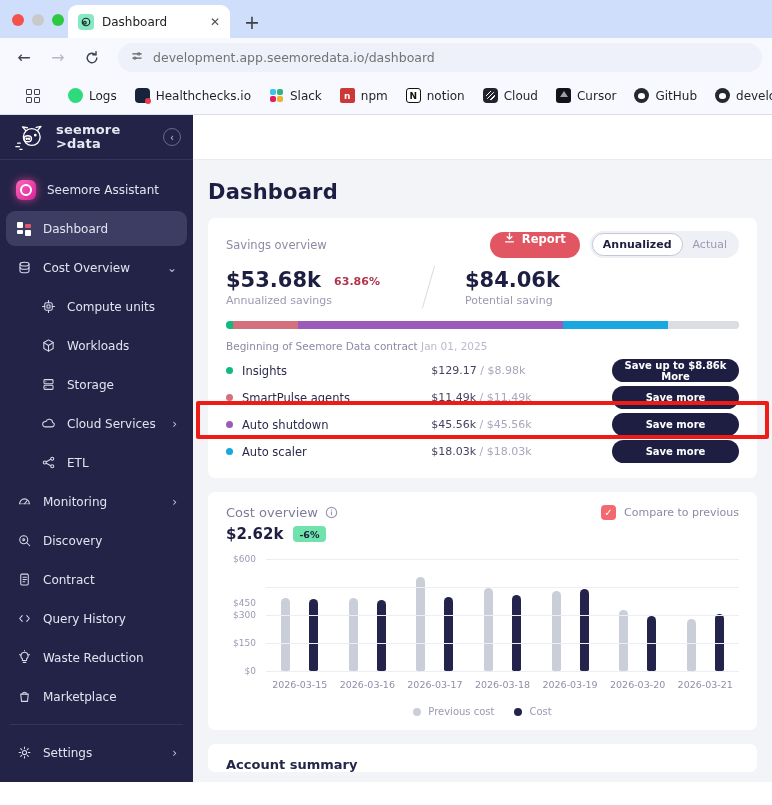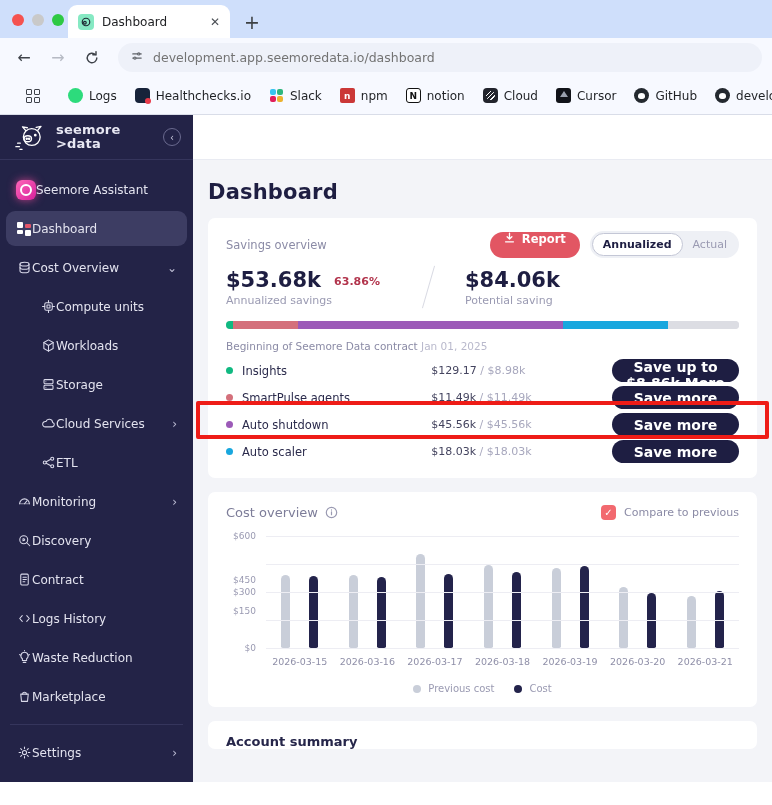--- a/index.html
+++ b/index.html
@@ -45,21 +45,21 @@
   .apps-grid { display:grid; grid-template-columns:6px 6px; grid-gap:2px; margin:0 2px; cursor:pointer; }
   .apps-grid i { width:6px; height:6px; border:1.5px solid #3f434a; border-radius:1px; display:block; }
 
   
   .app { display:flex; height:667px; }
   .sidebar { width:193px; background:#232347; color:#e7e7f2; flex-shrink:0; display:flex; flex-direction:column; }
   .side-head { height:53px; display:flex; align-items:center; padding:0 12px; gap:8px; border-bottom:1px solid #35355c; }
   .logo-txt { font-size:13px; font-weight:bold; line-height:1.1; letter-spacing:.2px; }
   .collapse-btn { margin-left:auto; width:18px; height:18px; border:1px solid #6a6a8f; border-radius:50%; font-size:10px; display:flex; align-items:center; justify-content:center; color:#c9c9dd; cursor:pointer; }
   .nav { padding:10px 6px; display:flex; flex-direction:column; }
-  .nav-item { display:flex; align-items:center; padding:0 10px; height:35px; border-radius:9px; font-size:12px; color:#e3e3ef; cursor:pointer; margin:2px 0; }
+  .nav-item { display:flex; align-items:center; gap:11px; padding:0 10px; height:35px; border-radius:9px; font-size:12px; color:#e3e3ef; cursor:pointer; margin:2px 0; }
   .nav-item.sub { padding-left:34px; }
   .nav-item.active { background:#3d3d63; }
   .nav-item .ni { width:16px; display:flex; justify-content:center; color:#d9d9ea; flex-shrink:0; }
   .chev { margin-left:auto; font-size:12px; color:#bdbdd4; }
   .nav-div { height:1px; background:#35355c; margin:8px 4px; }
   .ai-ic { width:20px; height:20px; border-radius:6px; background:linear-gradient(135deg,#ff66b8,#d6219c); box-shadow:0 0 9px rgba(236,72,153,.75); display:flex; align-items:center; justify-content:center; }
   .ai-ic::after { content:""; width:8px; height:8px; border:2px solid #fff; border-radius:50%; }
   .dash-ic { display:grid; grid-template-columns:6px 6px; grid-gap:2px; }
   .dash-ic i { width:6px; height:6px; background:#fff; border-radius:1px; display:block; }
   .dash-ic i.red { background:#e4566a; height:4px; align-self:end; }
@@ -87,21 +87,21 @@
   .sv-slash { width:1px; height:44px; background:#d9dae3; transform:rotate(16deg); margin:0 36px 0 48px; }
   .progress { display:flex; height:8px; border-radius:4px; overflow:hidden; margin-top:12px; background:#dcdde3; }
   .contract { font-size:10.5px; color:#8b8ba6; margin-top:11px; }
   .contract .date { color:#b9b9cc; }
   .sv-rows { margin-top:5px; }
   .sv-row { display:grid; grid-template-columns:40% 1fr auto; align-items:center; height:27px; }
   .sv-name { display:flex; align-items:center; gap:9px; font-size:11.5px; color:#2b2b4c; }
   .dot { width:7px; height:7px; border-radius:50%; flex-shrink:0; }
   .sv-amt { font-size:11px; color:#44445f; }
   .sv-amt .tot { color:#a7a7bd; }
-  .save-btn { width:127px; height:23px; background:#1e1e42; color:#fff; border:none; border-radius:12px; font-size:14px; font-weight:bold; cursor:pointer; font-family:inherit; }
+  .save-btn { width:127px; height:23px; background:#1e1e42; color:#fff; border:none; border-radius:12px; font-size:10px; font-weight:bold; cursor:pointer; font-family:inherit; }
 
   
   .co-head { display:flex; align-items:center; }
   .co-title { font-size:13px; color:#7d7d99; display:flex; align-items:center; gap:7px; }
   .co-right { margin-left:auto; display:flex; align-items:center; gap:8px; }
   .cbx { width:15px; height:15px; border-radius:4px; display:flex; align-items:center; justify-content:center; color:#fff; font-size:10px; cursor:pointer; }
   .co-compare { font-size:11px; color:#8b8ba6; }
   .co-valrow { display:flex; align-items:center; margin-top:5px; }
   .co-value { font-size:15px; font-weight:bold; color:#1e1e42; }
   .co-delta { margin-left:10px; font-size:9.5px; font-weight:bold; color:#1e1e42; padding:2.5px 6px; border-radius:4px; }
@@ -348,21 +348,21 @@
               </svg>
             </span>
             <span>Contract</span>
           </div>
           <div class="nav-item">
             <span class="ni">
               <svg viewBox="0 0 20 20" width="15" height="15" fill="none" stroke="currentColor" stroke-width="1.4" stroke-linecap="round" stroke-linejoin="round">
                 <path d="M7 6.2L3.6 10 7 13.8M13 6.2l3.4 3.8L13 13.8"></path>
               </svg>
             </span>
-            <span>Logs History</span>
+            <span>Query History</span>
           </div>
           <div class="nav-item">
             <span class="ni">
               <svg viewBox="0 0 20 20" width="15" height="15" fill="none" stroke="currentColor" stroke-width="1.4" stroke-linecap="round" stroke-linejoin="round">
                 <path d="M10 3a4.8 4.8 0 0 1 2.8 8.7V14H7.2v-2.3A4.8 4.8 0 0 1 10 3z"></path>
                 <path d="M8.3 16.5h3.4"></path>
                 <path d="M3.5 6l1 .8M16.5 6l-1 .8M10 .8v.2"></path>
               </svg>
             </span>
             <span>Waste Reduction</span>
@@ -481,28 +481,32 @@
               <svg viewBox="0 0 14 14" width="13" height="13" fill="none" stroke="#9a9ab2" stroke-width="1.3">
                   <circle cx="7" cy="7" r="5.6"></circle>
                   <path d="M7 6.2v3.2M7 4.2v.2" stroke-linecap="round"></path>
                 </svg>
             </span>
             <div class="co-right">
               <span class="cbx" id="compare-cbx" style="background: rgb(242, 105, 111);">✓</span>
               <span class="co-compare">Compare to previous</span>
             </div>
           </div>
+          <div class="co-valrow">
+            <span class="co-value">$2.62k</span>
+            <span class="co-delta" id="cost-delta" style="background: rgb(111, 227, 171);">-6%</span>
+          </div>
 
           <div class="chart-wrap">
             <div class="chart-grid">
               <div class="yaxis" id="yaxis">
                   <span class="ytick" style="top: 0px;">$600</span>
                   <span class="ytick" style="top: 44px;">$450</span>
                   <span class="ytick" style="top: 56px;">$300</span>
-                  <span class="ytick" style="top: 75px;">$150</span>
+                  <span class="ytick" style="top: 84px;">$150</span>
                   <span class="ytick" style="top: 112px;">$0</span>
                 </div>
               <div class="plot" id="plot">
                 <div class="groups" id="bar-groups">
                     <div class="bargroup">
                       <div class="bar" style="height: 73px; background: rgb(201, 206, 217);"></div>
                       <div class="bar" style="height: 72px; background: rgb(35, 35, 75);"></div>
                     </div>
                     <div class="bargroup">
                       <div class="bar" style="height: 73px; background: rgb(201, 206, 217);"></div>

